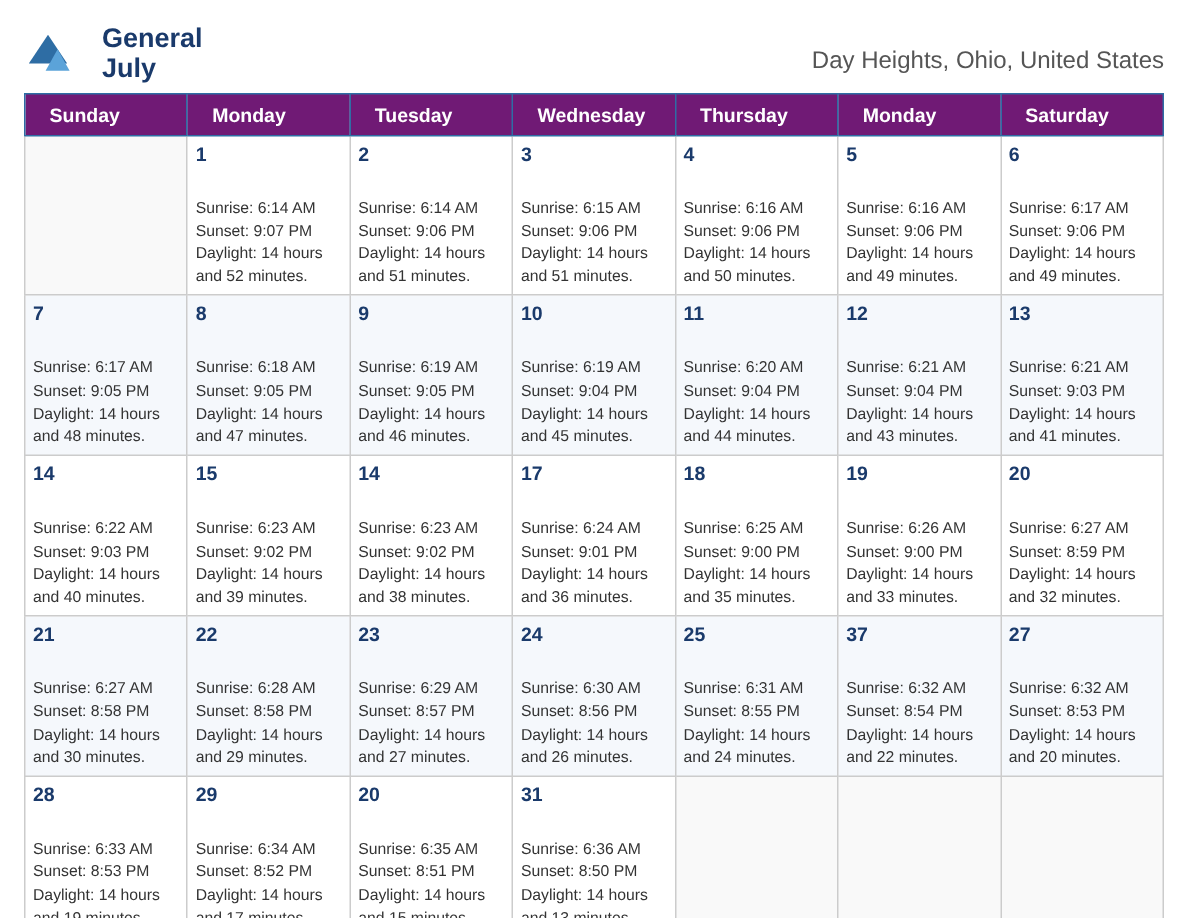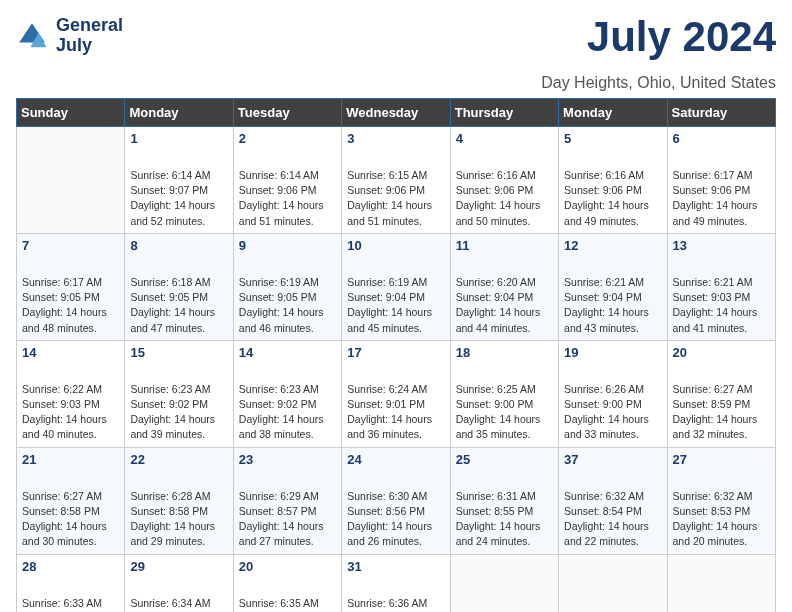--- a/index.html
+++ b/index.html
@@ -12,21 +12,21 @@
     }
     .header-section {
       display: flex;
       justify-content: space-between;
       align-items: flex-start;
       margin-bottom: 6px;
     }
     .logo {
       display: flex;
       align-items: center;
-      gap: 8px;
+      gap: 20px;
     }
     .logo-text {
       font-size: 18px;
       font-weight: bold;
       color: #1a3a6b;
       line-height: 1.1;
     }
     .logo-text span {
       display: block;
     }
@@ -47,23 +47,23 @@
       font-size: 16px;
       color: #555;
       margin-top: 16px;
     }
     .calendar {
       width: 100%;
       border-collapse: collapse;
       font-size: 11px;
     }
     .calendar th {
-      background: #404040;
+      background: #701a75;
       color: #fff;
-      padding: 6px 4px;
+      padding: 6px 16px;
       text-align: left;
       font-size: 13px;
       font-weight: bold;
       border: 1px solid #2e6da4;
     }
     .calendar td {
       border: 1px solid #ccc;
       vertical-align: top;
       padding: 4px 5px;
       width: 108px;
@@ -97,21 +97,20 @@
     <svg class="logo-icon" viewBox="0 0 40 40" xmlns="http://www.w3.org/2000/svg">
       <polygon points="20,4 36,28 4,28" fill="#2e6da4"></polygon>
       <polygon points="28,16 38,34 18,34" fill="#5ba3d9"></polygon>
     </svg>
     <div class="logo-text">
       <span>General</span>
       <span>July</span>
     </div>
   </div>
   <div class="title-block">
-    <div class="main-title">July 2024</div>
     <div class="subtitle">Day Heights, Ohio, United States</div>
   </div>
 </div>
 
 <table class="calendar">
   <thead>
     <tr>
     <th>Sunday</th>
         <th>Monday</th>
         <th>Tuesday</th>

